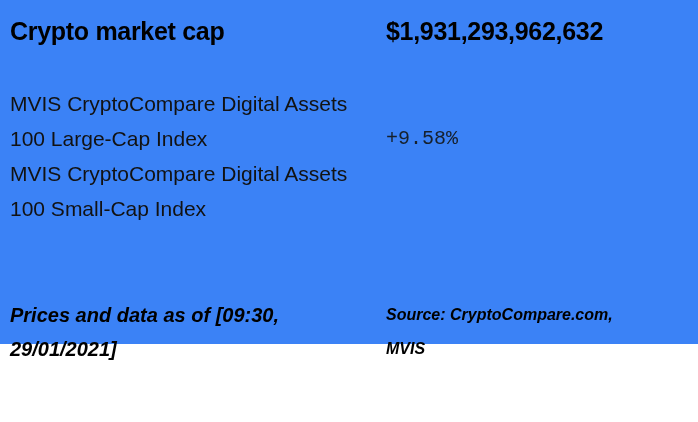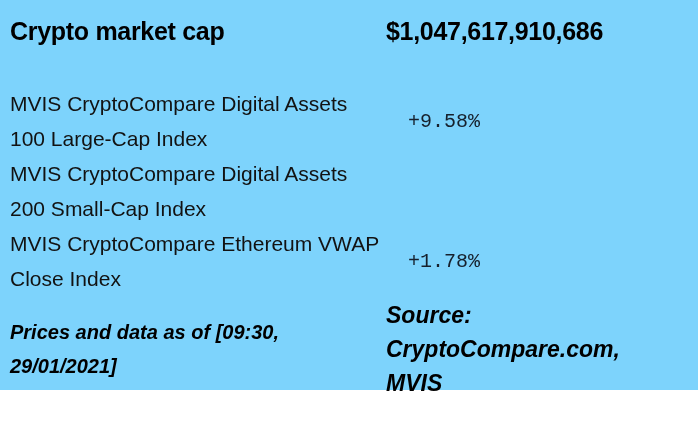--- a/index.html
+++ b/index.html
@@ -12,22 +12,22 @@
     height: 422px;
     overflow: hidden;
     font-family: "Liberation Sans", sans-serif;
     color: #111111;
     -webkit-font-smoothing: antialiased;
   }
 
   .sheet {
     position: relative;
     width: 698px;
-    height: 390px;
-    background: #7dd3fc;
+    height: 344px;
+    background: #3b82f6;
     box-sizing: border-box;
     padding: 0 10px;
   }
 
   
   .header-row {
     position: absolute;
     left: 10px;
     top: 16px;
     right: 10px;
@@ -54,23 +54,22 @@
 
   
   .rows {
     position: absolute;
     left: 10px;
     top: 86px;
     right: 10px;
   }
   .index-row {
     display: flex;
-    align-items: center;
+    align-items: flex-end;
     min-height: 70px;
-    gap: 22px;
   }
   .index-name {
     width: 376px;
     flex: 0 0 376px;
     font-size: 21px;
     font-weight: 400;
     line-height: 35px;
     color: #121212;
     letter-spacing: 0px;
   }
@@ -98,52 +97,48 @@
     flex: 0 0 376px;
     font-size: 20px;
     font-weight: 700;
     font-style: italic;
     line-height: 34px;
     color: #000000;
   }
   .footer-source {
     flex: 1 1 auto;
     max-width: 230px;
-    font-size: 23px;
+    font-size: 16px;
     font-weight: 700;
     font-style: italic;
     line-height: 34px;
     color: #000000;
   }
 </style>
 </head>
 <body>
 
 <div class="sheet">
 
   <div class="header-row">
     <div class="header-label">Crypto market cap</div>
-    <div class="header-value">$1,047,617,910,686</div>
+    <div class="header-value">$1,931,293,962,632</div>
   </div>
 
   <div class="rows">
 
     <div class="index-row">
       <div class="index-name">MVIS CryptoCompare Digital Assets 100 Large-Cap Index</div>
       <div class="index-change">+9.58%</div>
     </div>
 
     <div class="index-row">
-      <div class="index-name">MVIS CryptoCompare Digital Assets 200 Small-Cap Index</div>
+      <div class="index-name">MVIS CryptoCompare Digital Assets 100 Small-Cap Index</div>
     </div>
 
-    <div class="index-row">
-      <div class="index-name">MVIS CryptoCompare Ethereum VWAP Close Index</div>
-      <div class="index-change">+1.78%</div>
-    </div>
 
   </div>
 
   <div class="footer-row">
     <div class="footer-note">Prices and data as of [09:30, 29/01/2021]</div>
     <div class="footer-source">Source: CryptoCompare.com, MVIS</div>
   </div>
 
 </div>
 

